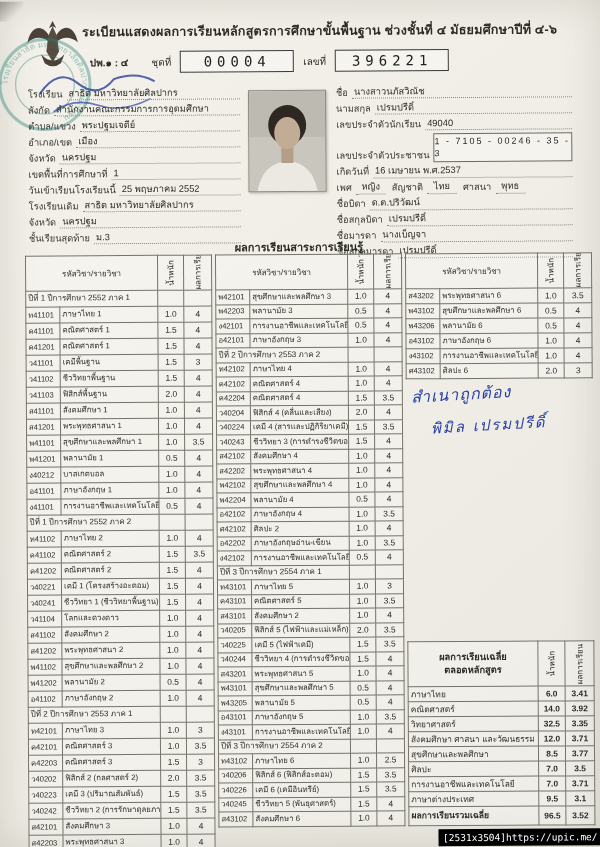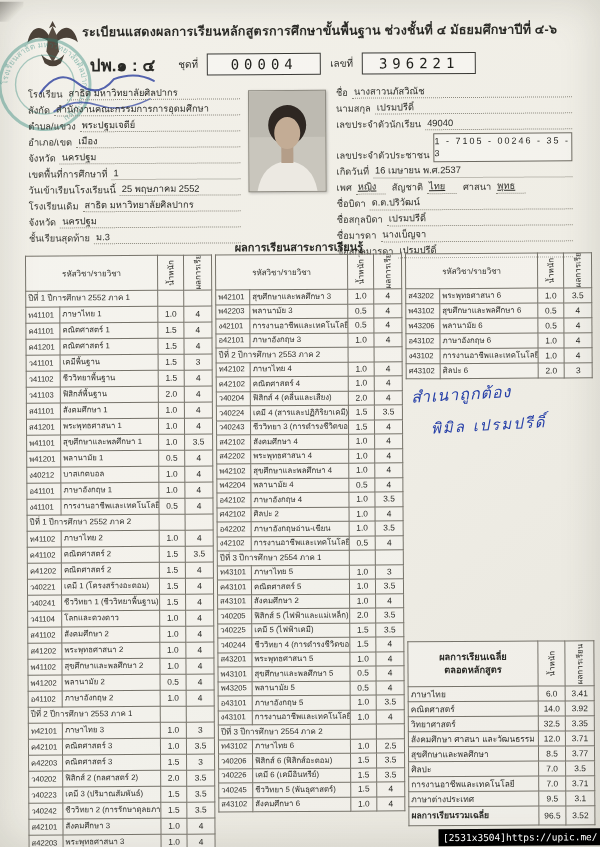--- a/index.html
+++ b/index.html
@@ -13,33 +13,33 @@
   .corner-shadow{position:absolute;left:0;top:0;width:26px;height:20px;
     background:linear-gradient(135deg,#55524c 0%,rgba(85,82,76,0) 70%);opacity:.55;}
 
   
   .emblem{position:absolute;left:28px;top:12px;width:54px;height:58px;}
   .stamp{position:absolute;left:-2px;top:34px;width:98px;height:98px;opacity:.75;}
   .scribble{position:absolute;left:34px;top:44px;width:150px;height:90px;}
   .doc-title{position:absolute;left:72px;top:21px;width:500px;text-align:center;
     font-size:12.6px;font-weight:bold;letter-spacing:.2px;}
   .docmeta{position:absolute;left:92px;top:50px;display:flex;align-items:center;gap:9px;}
-  .form-code{font-weight:bold;font-size:17px;margin-right:14px;}
+  .form-code{font-weight:bold;font-size:10px;margin-right:14px;}
   .meta-label{font-size:10px;}
   .numbox{width:112px;height:20px;border:1.4px solid #3a3a36;display:flex;align-items:center;
     justify-content:center;font-family:"DejaVu Sans Mono","Liberation Mono",monospace;
     font-size:14px;letter-spacing:5px;color:#22221e;background:rgba(255,255,255,.35);}
 
   
   .info-left{position:absolute;left:30px;top:86px;width:212px;}
   .info-right{position:absolute;left:338px;top:86px;width:236px;}
   .iline{display:flex;align-items:flex-end;font-size:9.3px;line-height:12.4px;margin-bottom:2.6px;}
   .lbl{white-space:nowrap;margin-right:4px;color:#33332e;}
   .val{flex:1;border-bottom:1px dotted #8d8a7f;white-space:nowrap;overflow:hidden;padding:0 2px;}
-  .val.fix{flex:0 0 auto;min-width:26px;text-align:left;margin-right:6px;text-decoration:underline;}
+  .val.fix{flex:0 0 auto;min-width:26px;text-align:center;margin-right:6px;}
   .idstrip{flex:1;border:1px solid #6d6a61;text-align:left;letter-spacing:2px;
     font-size:9px;background:rgba(255,255,255,.3);padding:1px 0;}
   .photo{position:absolute;left:250px;top:90px;width:76px;height:100px;border:1px solid #8f8c83;
     background:#cfccc3;box-shadow:1px 1px 3px rgba(0,0,0,.25);}
 
   
   .tables-title{position:absolute;left:0;top:238px;width:100%;text-align:center;
     font-size:11px;font-weight:bold;}
   .tables{position:absolute;left:26px;top:254px;display:flex;gap:3px;align-items:flex-start;}
   table.gtable{border-collapse:collapse;table-layout:fixed;width:186px;background:rgba(255,255,255,.25);}
@@ -57,21 +57,21 @@
   
   .col3{position:relative;width:186px;height:560px;}
   .handnote{position:absolute;left:6px;top:128px;transform:rotate(-3deg);
     color:#2740a8;font-family:"DejaVu Serif","Liberation Serif",serif;font-style:italic;}
   .handnote .hn1{font-size:16px;letter-spacing:1px;}
   .handnote .hn2{font-size:15px;margin-top:8px;margin-left:18px;letter-spacing:2px;}
   .summary{position:absolute;left:0;top:388px;}
   .summary th.sum-title{font-size:9.3px;font-weight:bold;height:40px;line-height:1.35;font-family:Liberation Serif, serif;}
   .summary th.vert{height:40px;}
   .summary td{height:14px;font-size:8.4px;}
-  .summary td.num{text-align:center;}
+  .summary td.num{text-align:center;font-weight:bold;}
   .summary td.tot{font-weight:bold;font-size:8.6px;}
   .summary tfoot td{height:18px;border-radius:6px;}
 
   .watermark{position:absolute;right:0;bottom:0;background:#000;color:#fff;
     font-family:"DejaVu Sans Mono","Liberation Mono",monospace;font-size:9.5px;
     padding:3px 5px;letter-spacing:0;}
 </style>
 </head>
 <body>
 
@@ -491,20 +491,26 @@
               <td class="w">1.0</td>
               <td class="g">4</td>
             </tr>
             <tr>
               <td class="c">ค42102</td>
               <td class="n">คณิตศาสตร์ 4</td>
               <td class="w">1.0</td>
               <td class="g">4</td>
             </tr>
             <tr>
+              <td class="c">ค42204</td>
+              <td class="n">คณิตศาสตร์ 4</td>
+              <td class="w">1.5</td>
+              <td class="g">3.5</td>
+            </tr>
+            <tr>
               <td class="c">ว40204</td>
               <td class="n">ฟิสิกส์ 4 (คลื่นและเสียง)</td>
               <td class="w">2.0</td>
               <td class="g">4</td>
             </tr>
             <tr>
               <td class="c">ว40224</td>
               <td class="n">เคมี 4 (สารและปฏิกิริยาเคมี)</td>
               <td class="w">1.5</td>
               <td class="g">3.5</td>

